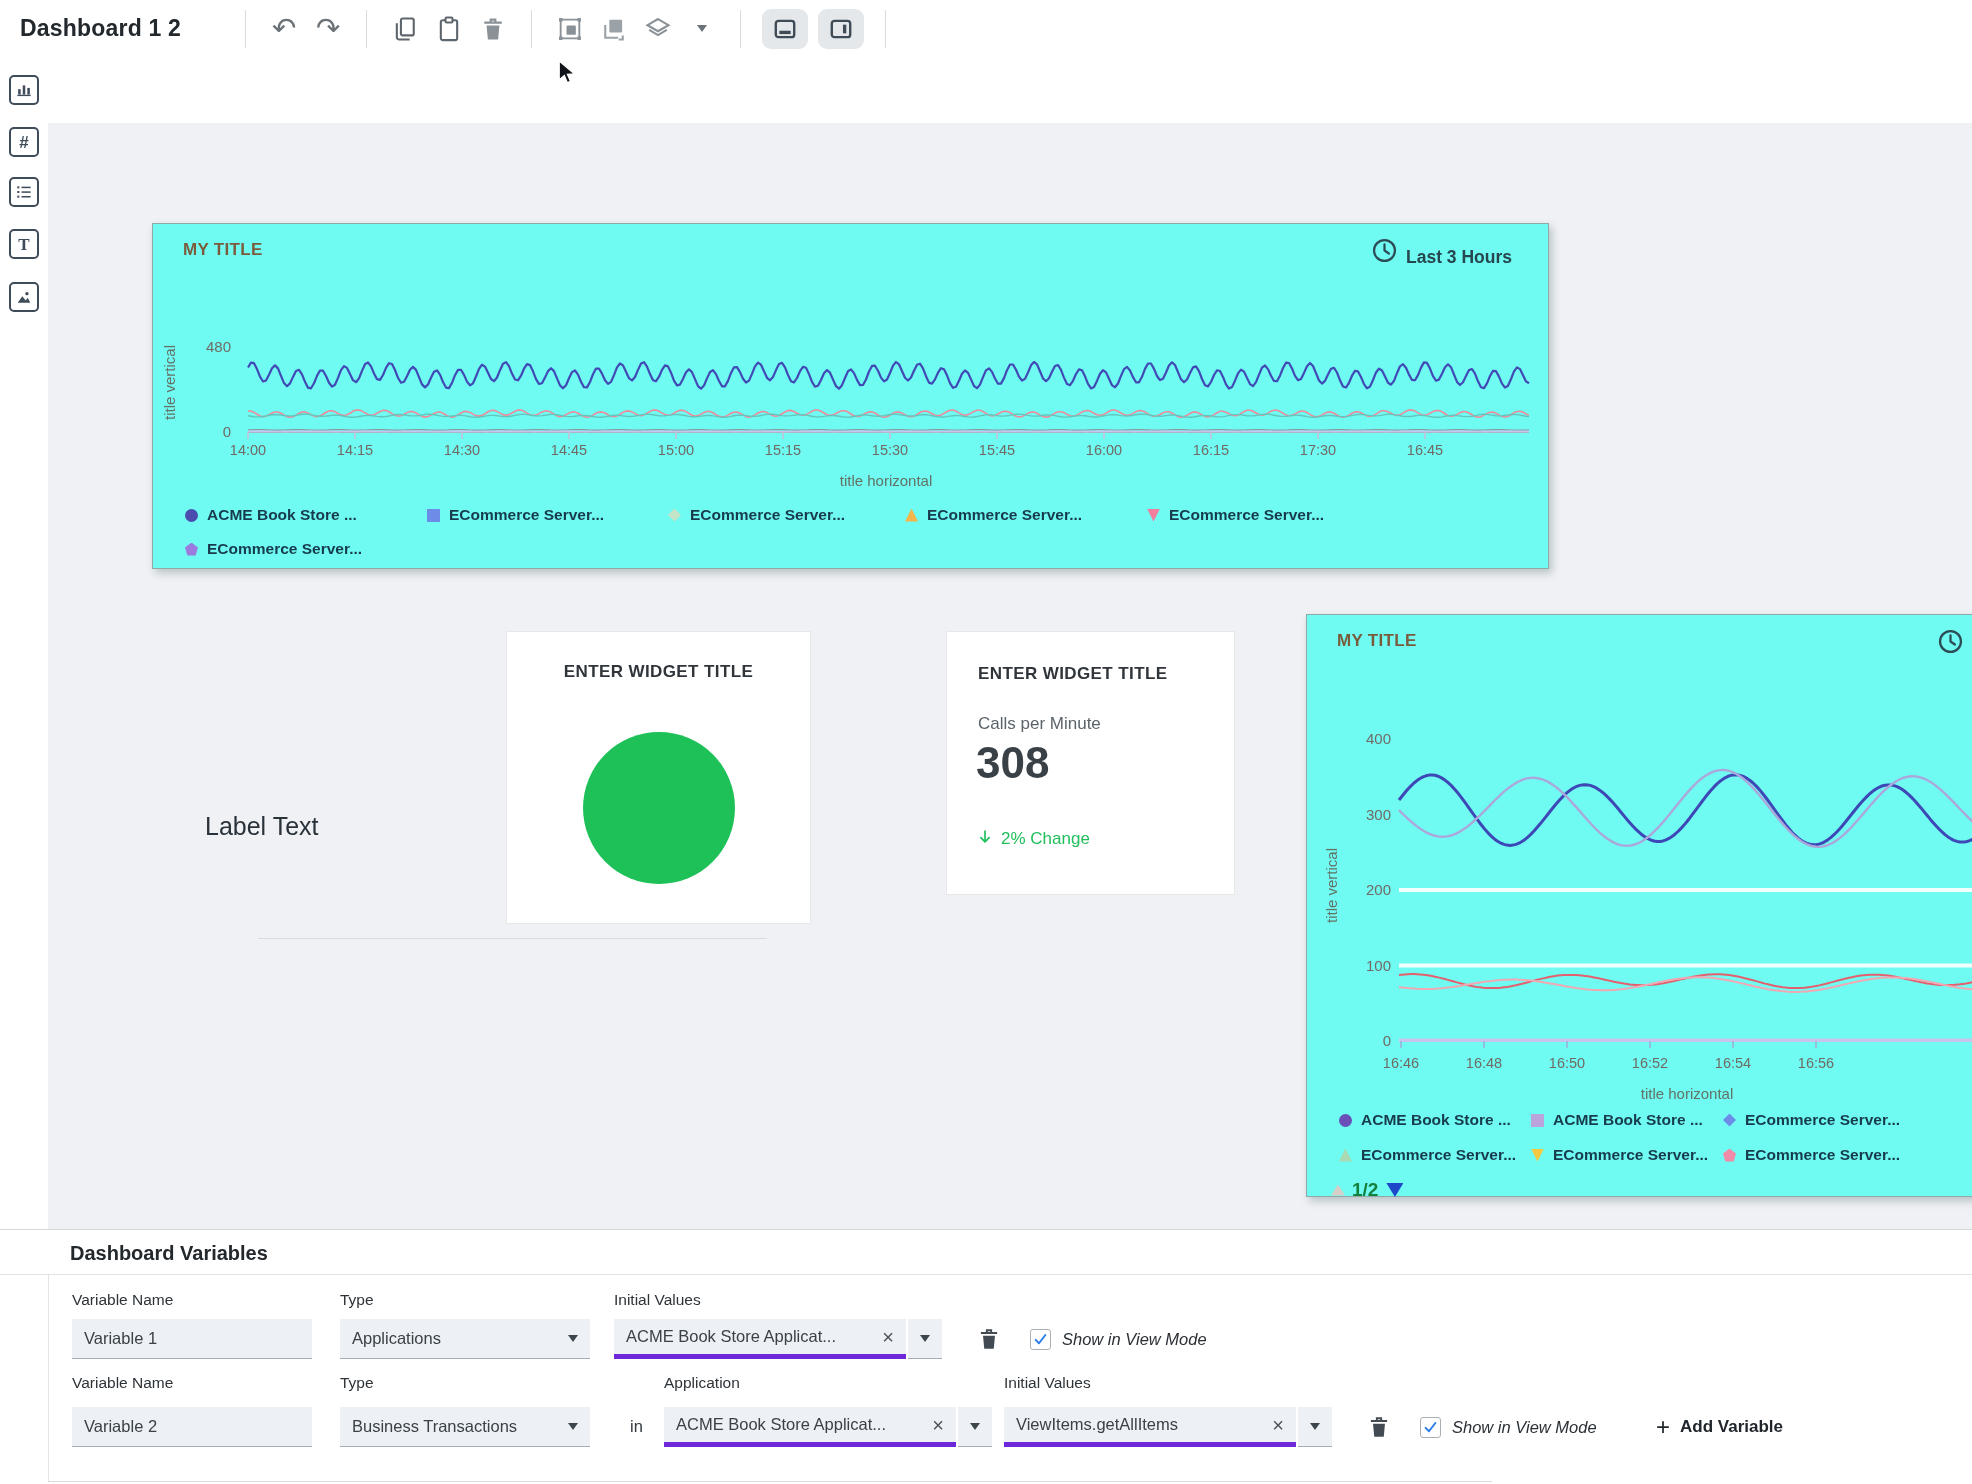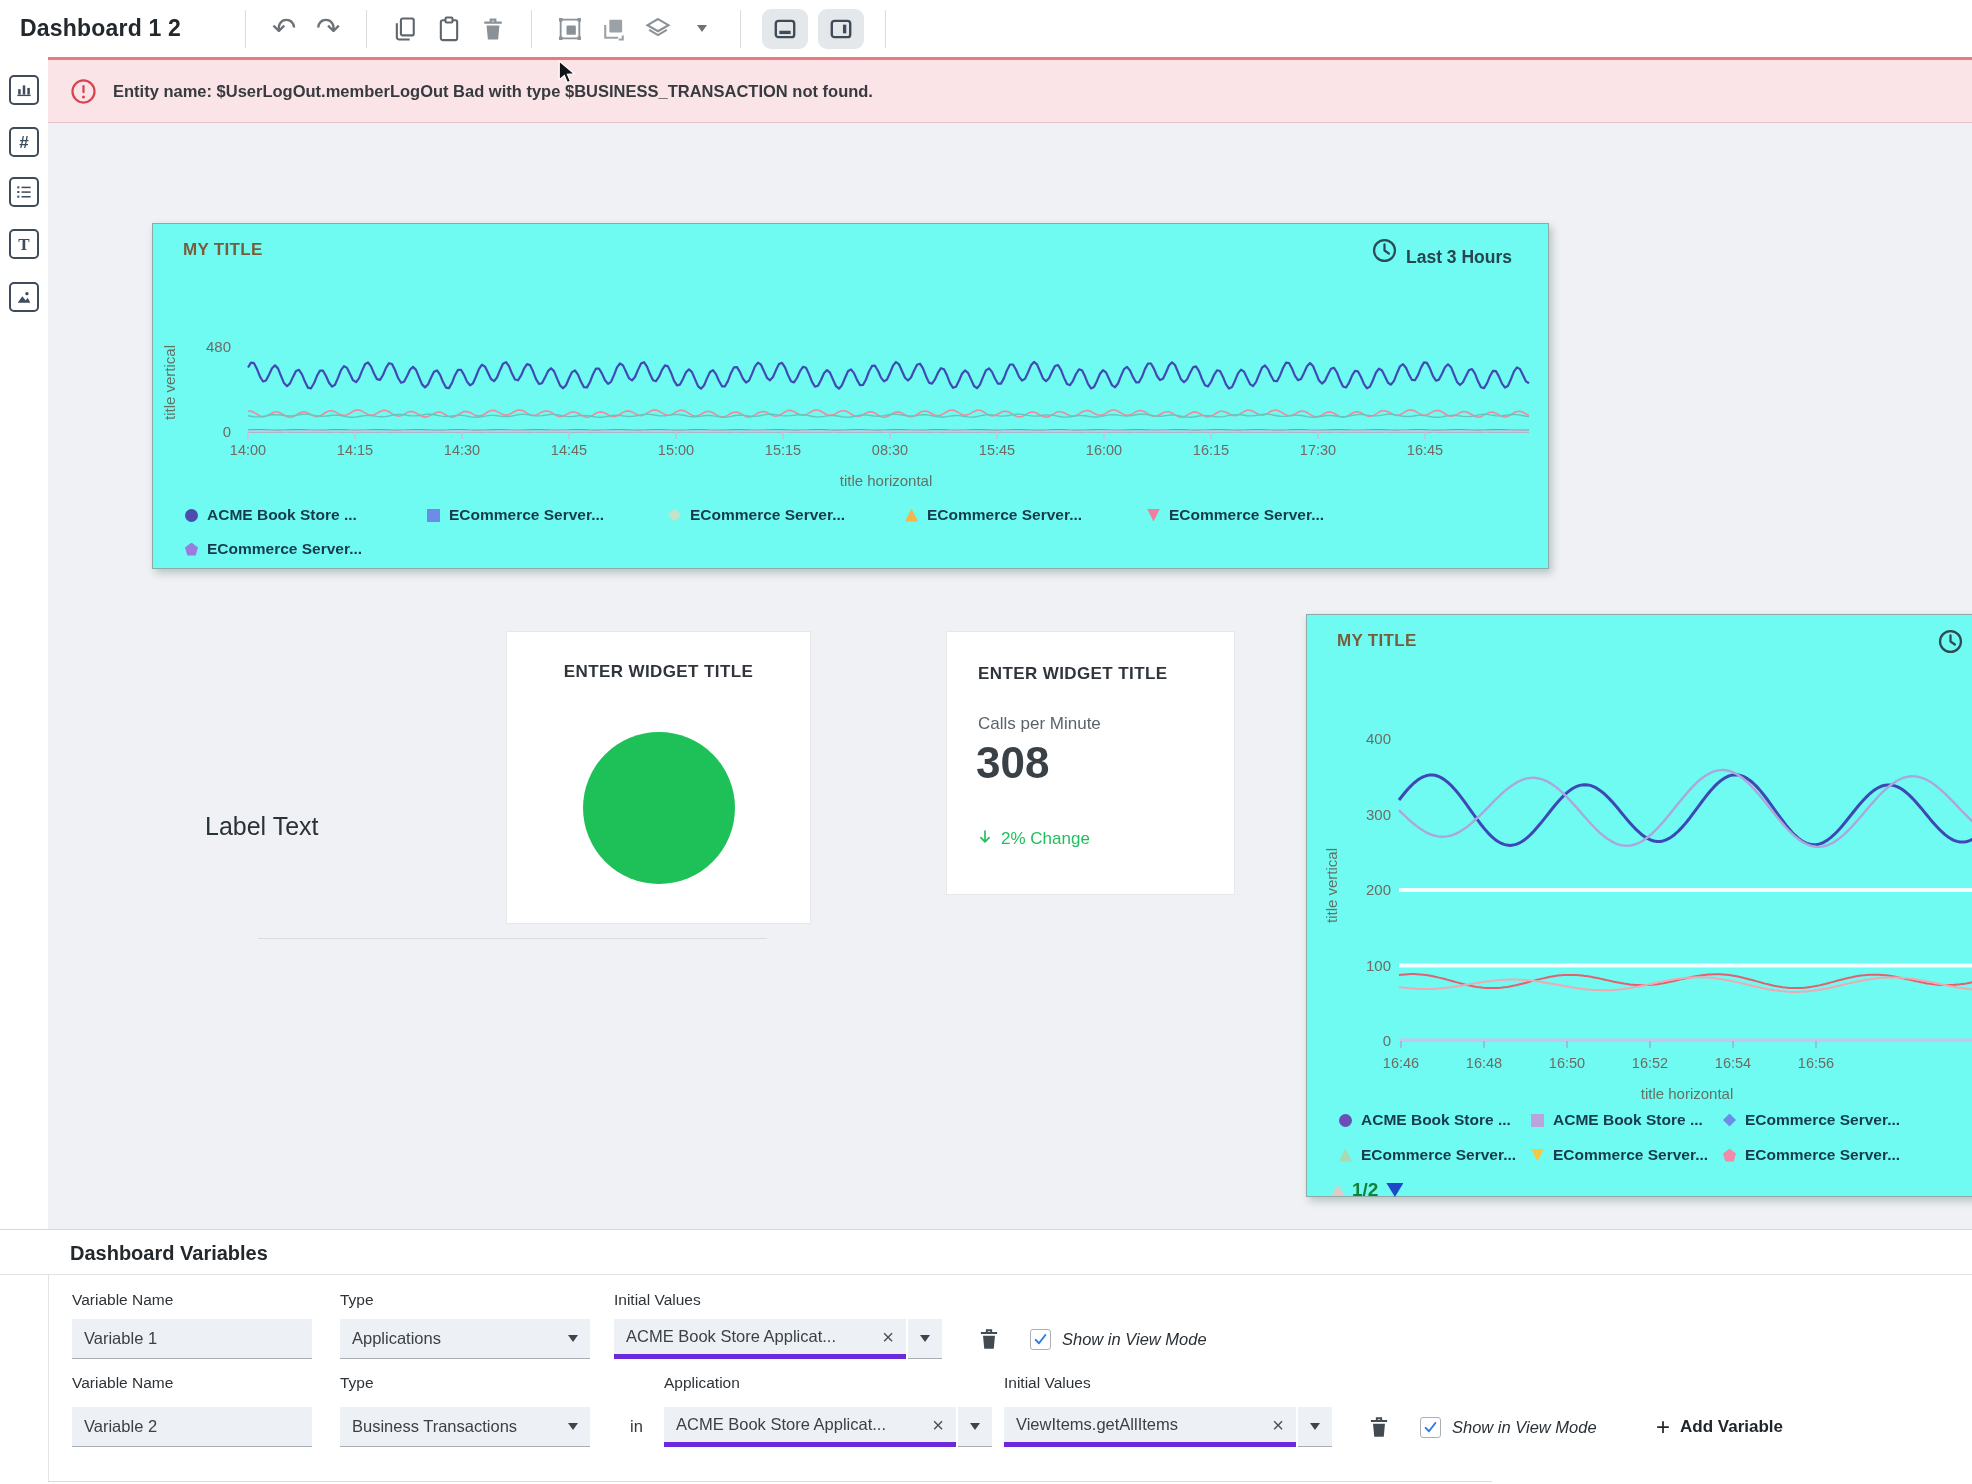--- a/index.html
+++ b/index.html
@@ -176,30 +176,20 @@
       </div>
       <div class="tb-toggle">
         <svg width="26" height="26" viewBox="0 0 24 24" fill="none" xmlns="http://www.w3.org/2000/svg">
           <rect x="3.5" y="4.5" width="17" height="15" rx="2.5" stroke="#3f4b57" stroke-width="2.2"></rect>
           <rect x="13.8" y="8" width="3.1" height="8" fill="#3f4b57"></rect>
         </svg>
       </div>
       <div class="tb-sep"></div>
     </div>
 
-  <div id="error-banner">
-    <span class="err-icon">
-        <svg width="27" height="27" viewBox="0 0 24 24" fill="none" xmlns="http://www.w3.org/2000/svg">
-          <circle cx="12" cy="12" r="9.8" stroke="#d5464f" stroke-width="2"></circle>
-          <rect x="11" y="6.3" width="2" height="7.2" rx="1" fill="#d5464f"></rect>
-          <circle cx="12" cy="16.8" r="1.35" fill="#d5464f"></circle>
-        </svg>
-      </span>
-    <span class="err-text">Entity name: $UserLogOut.memberLogOut Bad with type $BUSINESS_TRANSACTION not found.</span>
-  </div>
 
   <div id="sidebar">
       <div class="sb-btn" style="top: 18px;">
         <svg width="20" height="20" viewBox="0 0 24 24" fill="none" xmlns="http://www.w3.org/2000/svg">
           <path d="M4 18.5h16" stroke="currentColor" stroke-width="1.6"></path>
           <rect x="5" y="11" width="3" height="6.5" fill="currentColor"></rect>
           <rect x="10.5" y="6.5" width="3" height="11" fill="currentColor"></rect>
           <rect x="16" y="9.5" width="3" height="8" fill="currentColor"></rect>
         </svg>
       </div>
@@ -241,21 +231,21 @@
       <div class="ytick-label" style="left: 18px; top: 114.002px; width: 60px;">480</div>
       <div class="ytick-label" style="left: 18px; top: 199px; width: 60px;">0</div>
       <div class="axis-title" style="left: -54px; top: 150px; width: 140px; transform: rotate(-90deg);">title vertical</div>
       <div class="axis-title" style="left: 633px; top: 248px; width: 200px;">title horizontal</div>
       <div class="tick-label" style="left: 67px; top: 218px; width: 56px;">14:00</div>
       <div class="tick-label" style="left: 174px; top: 218px; width: 56px;">14:15</div>
       <div class="tick-label" style="left: 281px; top: 218px; width: 56px;">14:30</div>
       <div class="tick-label" style="left: 388px; top: 218px; width: 56px;">14:45</div>
       <div class="tick-label" style="left: 495px; top: 218px; width: 56px;">15:00</div>
       <div class="tick-label" style="left: 602px; top: 218px; width: 56px;">15:15</div>
-      <div class="tick-label" style="left: 709px; top: 218px; width: 56px;">08:30</div>
+      <div class="tick-label" style="left: 709px; top: 218px; width: 56px;">15:30</div>
       <div class="tick-label" style="left: 816px; top: 218px; width: 56px;">15:45</div>
       <div class="tick-label" style="left: 923px; top: 218px; width: 56px;">16:00</div>
       <div class="tick-label" style="left: 1030px; top: 218px; width: 56px;">16:15</div>
       <div class="tick-label" style="left: 1137px; top: 218px; width: 56px;">17:30</div>
       <div class="tick-label" style="left: 1244px; top: 218px; width: 56px;">16:45</div>
       <svg width="1281" height="120" style="position: absolute; left: 95px; top: 100px; overflow: visible;">
         <line x1="0" x2="1281" y1="108" y2="108" stroke="#9fb0b9" stroke-width="2"></line>
         <line x1="0" x2="0" y1="108" y2="115" stroke="#c9bed9" stroke-width="1.5"></line>
         <line x1="107" x2="107" y1="108" y2="115" stroke="#c9bed9" stroke-width="1.5"></line>
         <line x1="214" x2="214" y1="108" y2="115" stroke="#c9bed9" stroke-width="1.5"></line>

